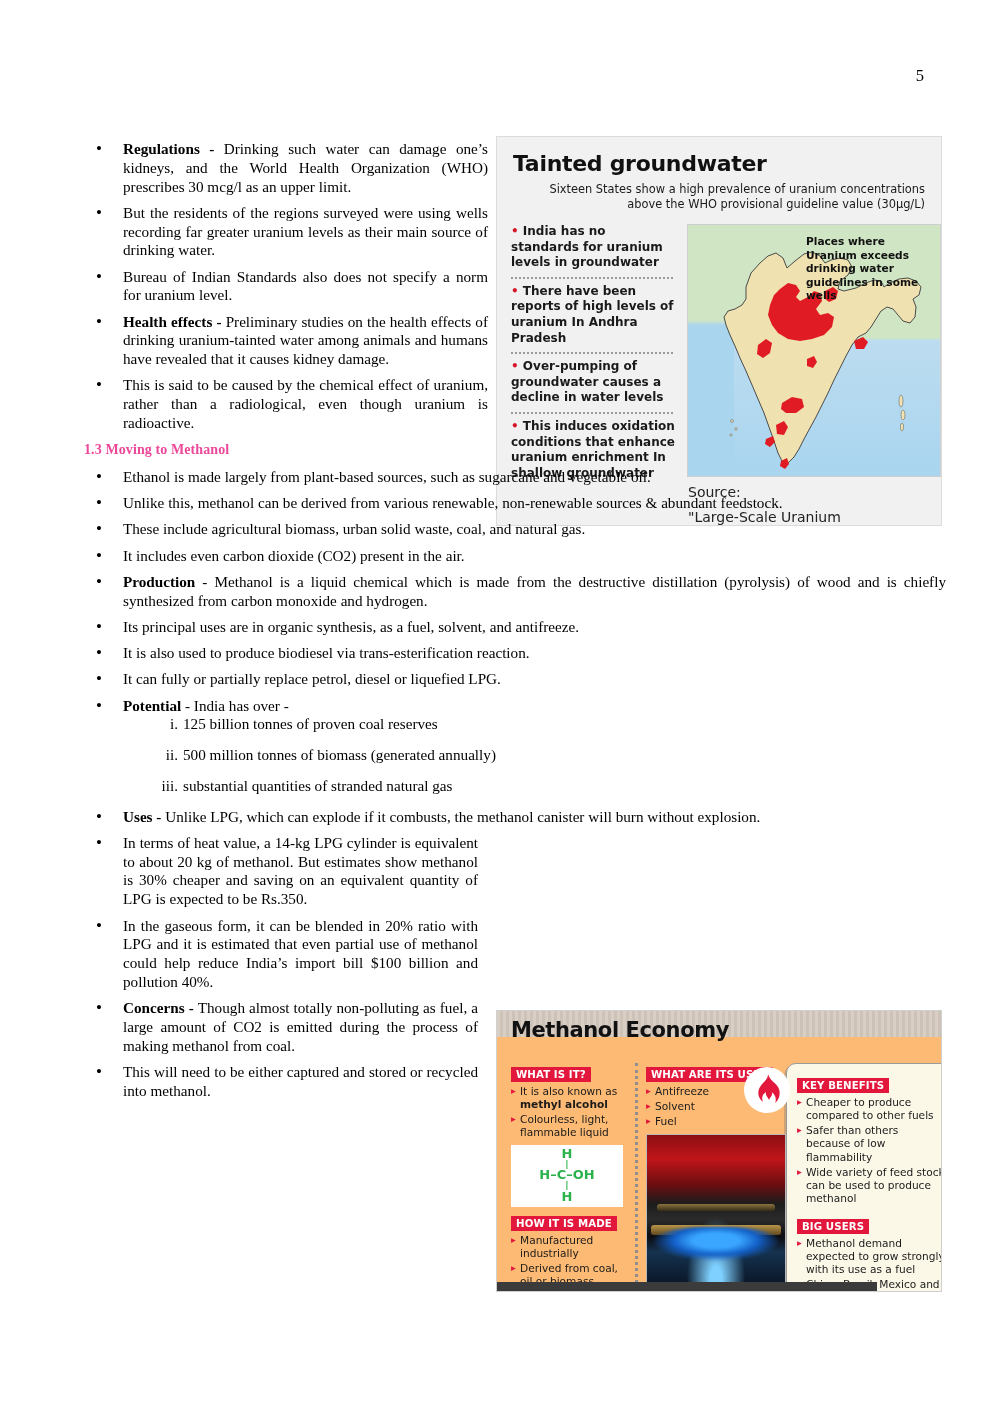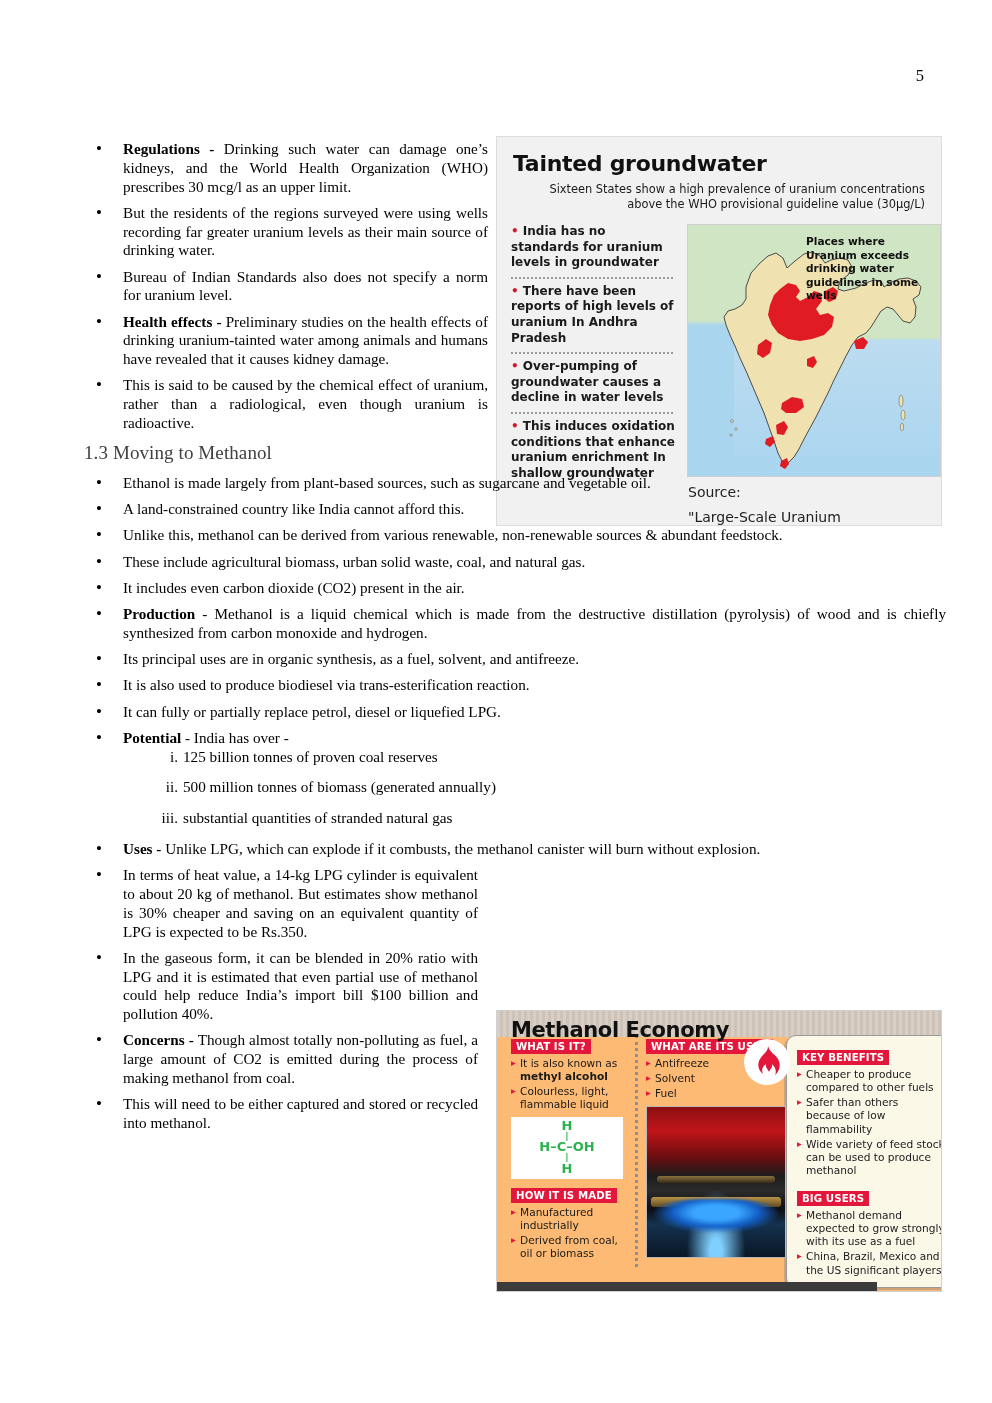--- a/index.html
+++ b/index.html
@@ -54,23 +54,23 @@
     line-height: 1.18;
   }
   .just { text-align: justify; text-justify: inter-word; }
   b, .bold { font-weight: bold; }
 
   
   .narrow { width: 404px; }
   .wide { width: 862px; }
 
   .section-head {
-    color: #404040;
-    font-weight: normal;
-    font-size: 19px;
+    color: #ec4899;
+    font-weight: bold;
+    font-size: 14px;
     margin: 9px 0 10px 0;
     letter-spacing: 0.1px;
   }
 
   ol.roman {
     list-style: none;
     margin: 0 0 0 0;
     padding: 0 0 0 60px;
   }
   ol.roman li {
@@ -184,21 +184,21 @@
     position: relative;
     font-size: 21px;
     font-weight: bold;
     color: #111;
     margin: 7px 0 0 14px;
     letter-spacing: -0.4px;
     z-index: 3;
   }
   .me-cols {
     position: absolute;
-    left: 14px; top: 24px;
+    left: 14px; top: 52px;
     display: flex;
     width: 420px;
   }
   .me-col1 { width: 118px; flex: 0 0 118px; }
   .me-divider {
     width: 0; flex: 0 0 0;
     border-left: 3px dotted #8f8f8f;
     margin: 0 8px 0 6px;
     height: 232px;
   }
@@ -433,21 +433,20 @@
       <li class="bullet narrow just"><span>But the residents of the regions surveyed were using wells recording far greater uranium levels as their main source of drinking water.</span></li>
       <li class="bullet narrow just"><span>Bureau of Indian Standards also does not specify a norm for uranium level.</span></li>
       <li class="bullet narrow just"><b>Health effects - </b><span>Preliminary studies on the health effects of drinking uranium-tainted water among animals and humans have revealed that it causes kidney damage.</span></li>
       <li class="bullet narrow just"><span>This is said to be caused by the chemical effect of uranium, rather than a radiological, even though uranium is radioactive.</span></li>
     </ul>
 
     <div class="section-head">1.3 Moving to Methanol</div>
 
     <ul class="bullets">
       <li class="bullet wide"><span>Ethanol is made largely from plant-based sources, such as sugarcane and vegetable oil.</span></li>
-      <li class="bullet wide"><span>A land-constrained country like India cannot afford this.</span></li>
       <li class="bullet wide"><span>Unlike this, methanol can be derived from various renewable, non-renewable sources &amp; abundant feedstock.</span></li>
       <li class="bullet wide"><span>These include agricultural biomass, urban solid waste, coal, and natural gas.</span></li>
       <li class="bullet wide"><span>It includes even carbon dioxide (CO2) present in the air.</span></li>
       <li class="bullet wide just"><b>Production </b><span>- Methanol is a liquid chemical which is made from the destructive distillation (pyrolysis) of wood and is chiefly synthesized from carbon monoxide and hydrogen.</span></li>
       <li class="bullet wide"><span>Its principal uses are in organic synthesis, as a fuel, solvent, and antifreeze.</span></li>
       <li class="bullet wide"><span>It is also used to produce biodiesel via trans-esterification reaction.</span></li>
       <li class="bullet wide"><span>It can fully or partially replace petrol, diesel or liquefied LPG.</span></li>
 
       <li class="bullet wide">
         <b>Potential </b><span>- India has over -</span>

